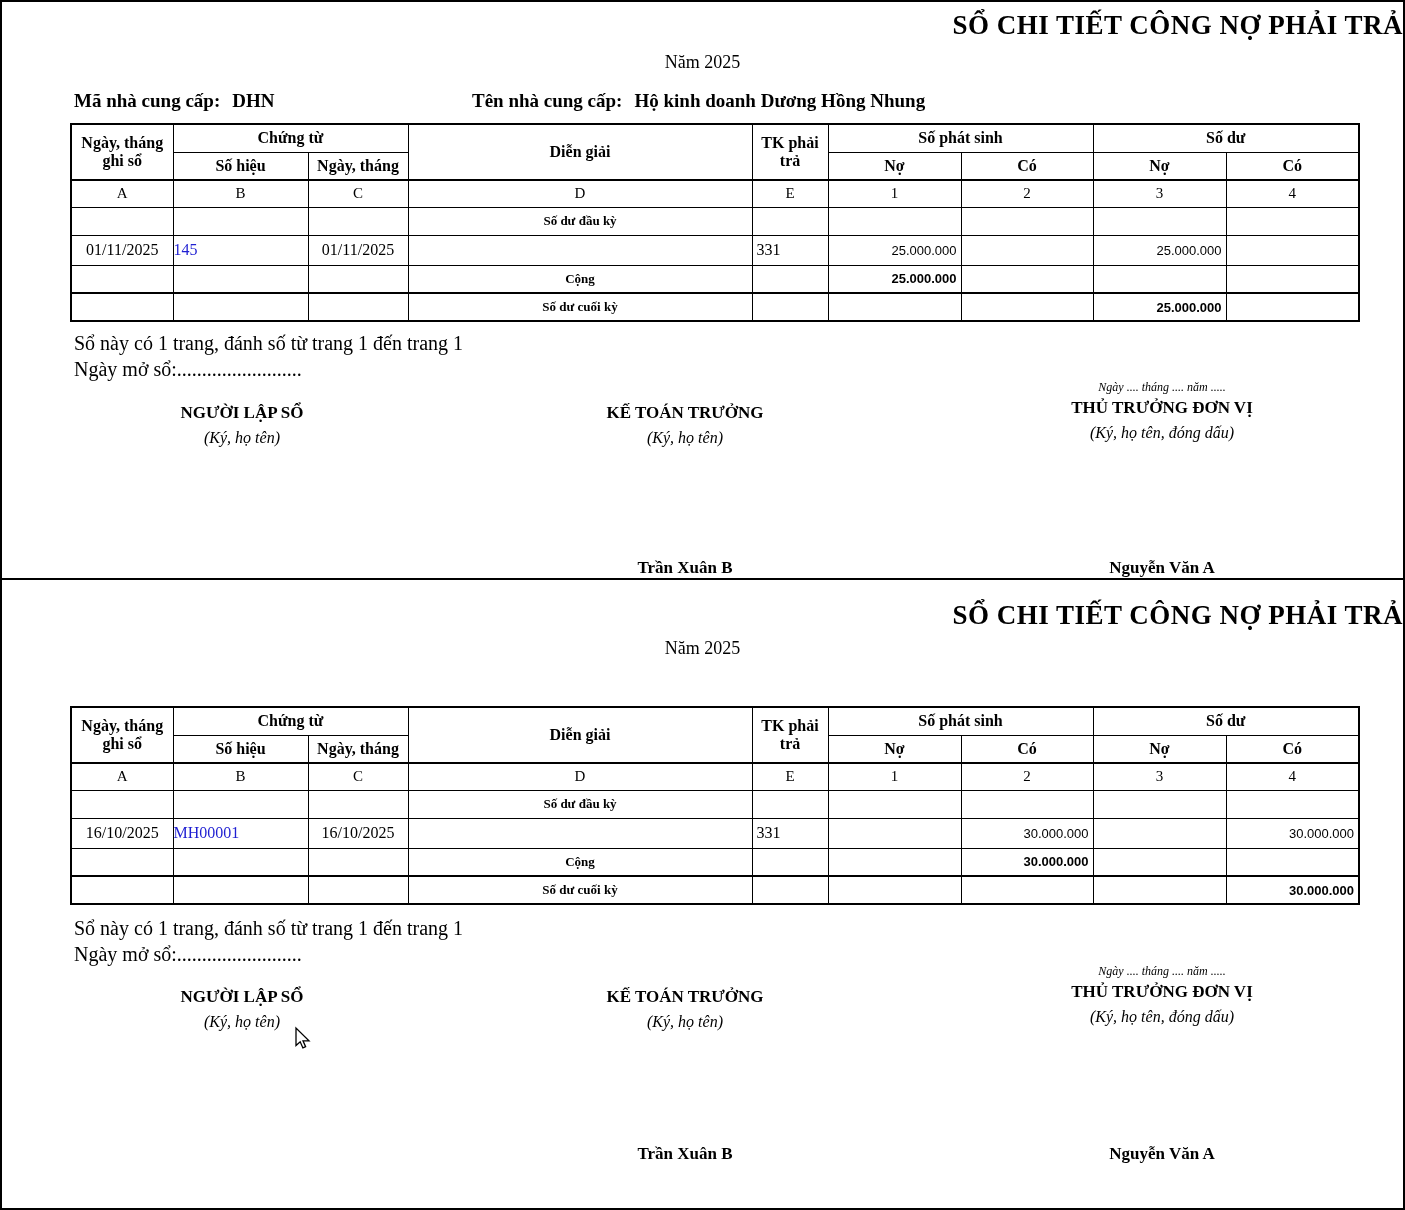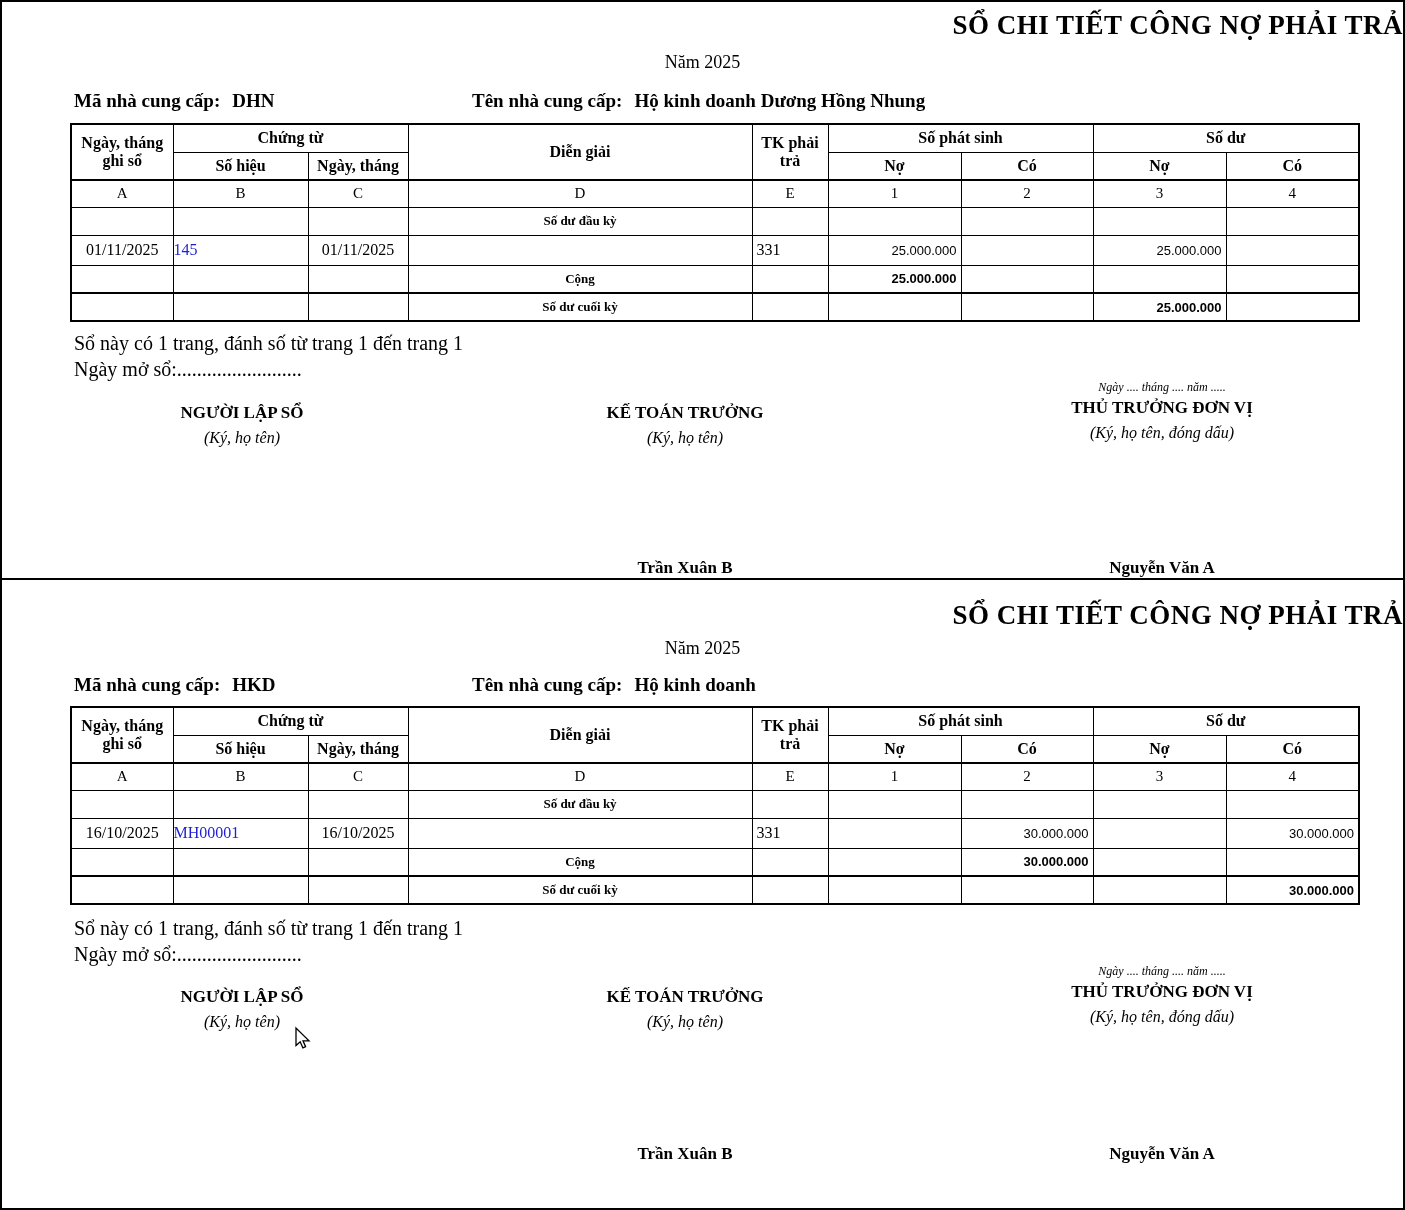--- a/index.html
+++ b/index.html
@@ -202,24 +202,20 @@
     <div class="name name-acct">Trần Xuân B</div>
     <div class="name name-dir">Nguyễn Văn A</div>
   </section>
 
   <div class="divider"></div>
 
   <section class="report second">
     <h1 class="title">SỔ CHI TIẾT CÔNG NỢ PHẢI TRẢ</h1>
     <div class="subtitle">Năm 2025</div>
 
-    <div class="supplier-line">
-      <span class="sup-code"><span>Mã nhà cung cấp:</span><span class="sup-val">HKD</span></span>
-      <span class="sup-name"><span>Tên nhà cung cấp:</span><span class="sup-val">Hộ kinh doanh</span></span>
-    </div>
 
     <table class="ledger">
       <colgroup>
         <col style="width:102px">
           <col style="width:135px">
           <col style="width:100px">
         <col style="width:344px">
           <col style="width:76px">
           <col style="width:133px">
         <col style="width:132px">

